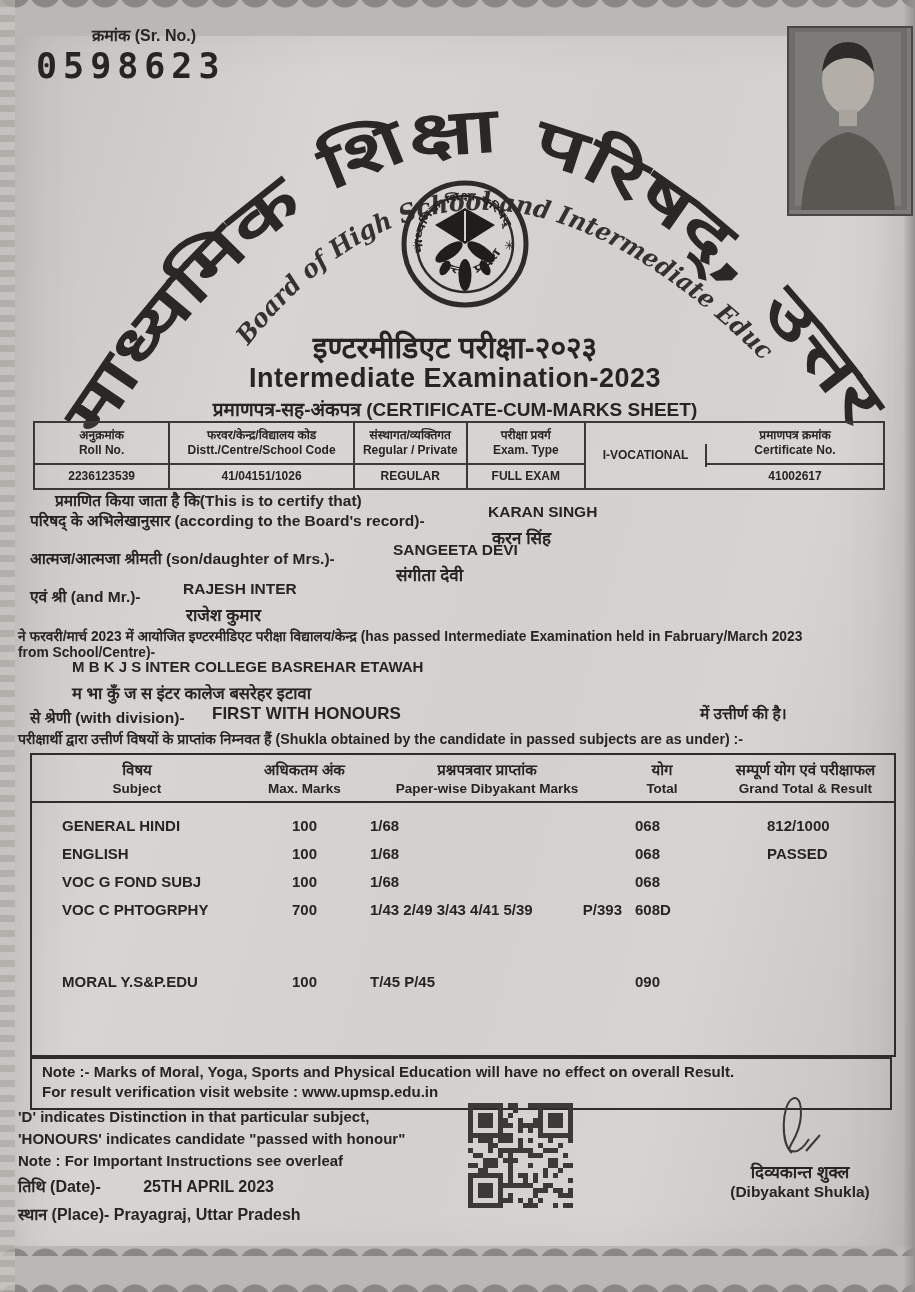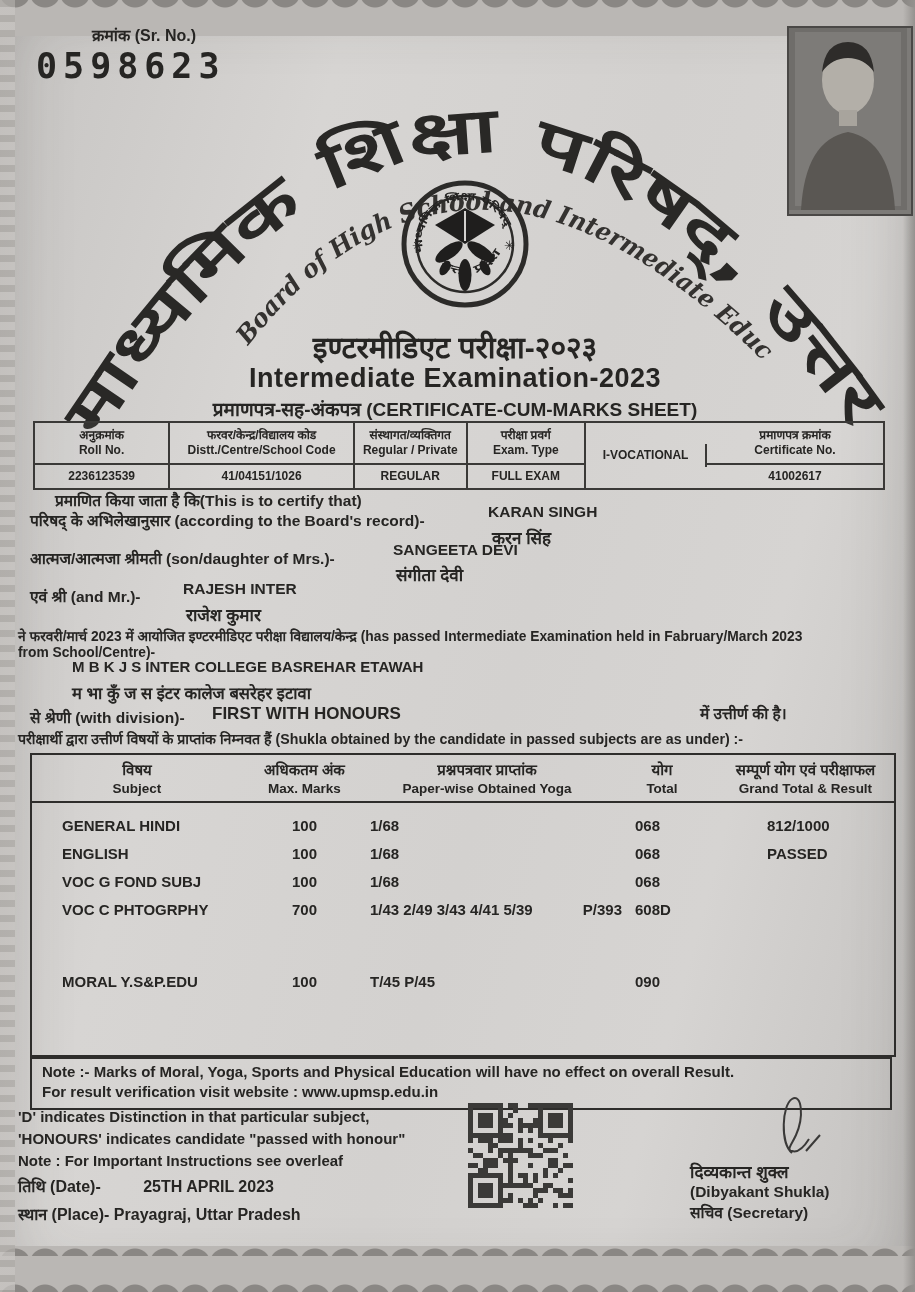--- a/index.html
+++ b/index.html
@@ -52,21 +52,21 @@
   .mrow{display:flex;height:28px;align-items:center;font-size:15px;font-weight:700;}
   .mc-sub{width:210px;padding-left:30px;box-sizing:border-box;}
   .mc-max{width:125px;text-align:center;}
   .mc-paper{width:265px;display:flex;justify-content:space-between;padding:0 10px 0 3px;box-sizing:border-box;}
   .mc-total{width:90px;padding-left:3px;box-sizing:border-box;}
   .mc-grand{width:172px;padding-left:45px;box-sizing:border-box;}
   .note-box{left:30px;top:1057px;width:862px;border:2px solid #2e2d2b;padding:3px 10px 5px;box-sizing:border-box;font-size:15px;font-weight:600;line-height:1.35;}
   .foot{font-size:15px;font-weight:600;white-space:nowrap;}
   .qr{left:468px;top:1103px;width:105px;height:105px;position:absolute;}
   .qr div{position:absolute;width:5px;height:5px;background:#3b3a38;}
-  .sig-block{left:690px;top:1160px;width:220px;text-align:left;}
+  .sig-block{left:690px;top:1160px;width:220px;text-align:center;}
   .sig-hi{font-size:17px;font-weight:700;}
   .sig-en{font-size:15.5px;font-weight:600;}
 </style>
 </head>
 <body>
 
 <div class="page">
 
   <div class="abs border-strip" style="top:0"></div>
   <div class="abs border-strip bottom"></div>
@@ -187,21 +187,21 @@
       <div class="mh" style="width:210px">
           <div class="hi">विषय</div>
           <div class="en">Subject</div>
         </div>
       <div class="mh" style="width:125px">
           <div class="hi">अधिकतम अंक</div>
           <div class="en">Max. Marks</div>
         </div>
       <div class="mh" style="width:240px">
           <div class="hi">प्रश्नपत्रवार प्राप्तांक</div>
-          <div class="en">Paper-wise Obtained Yoga</div>
+          <div class="en">Paper-wise Dibyakant Marks</div>
         </div>
       <div class="mh" style="width:110px">
           <div class="hi">योग</div>
           <div class="en">Total</div>
         </div>
       <div class="mh" style="width:177px">
           <div class="hi">सम्पूर्ण योग एवं परीक्षाफल</div>
           <div class="en">Grand Total &amp; Result</div>
         </div>
     </div>
@@ -493,16 +493,15 @@
       <div style="left:95px;top:100px"></div>
       <div style="left:100px;top:100px"></div>
     </div>
 
   <svg class="abs" style="left:762px;top:1095px" width="70" height="62" viewBox="0 0 70 62">
     <path d="M30 58 C18 48 20 10 30 4 C40 -2 42 22 34 40 C30 49 24 55 30 56 C36 58 42 52 47 44 M44 56 L58 40" fill="none" stroke="#3a3938" stroke-width="2"></path>
   </svg>
   <div class="abs sig-block">
     <div class="sig-hi">दिव्यकान्त शुक्ल</div>
     <div class="sig-en">(Dibyakant Shukla)</div>
-    <div class="sig-en">सचिव (Secretary)</div>
   </div>
 
 </div>
 
 </body></html>

